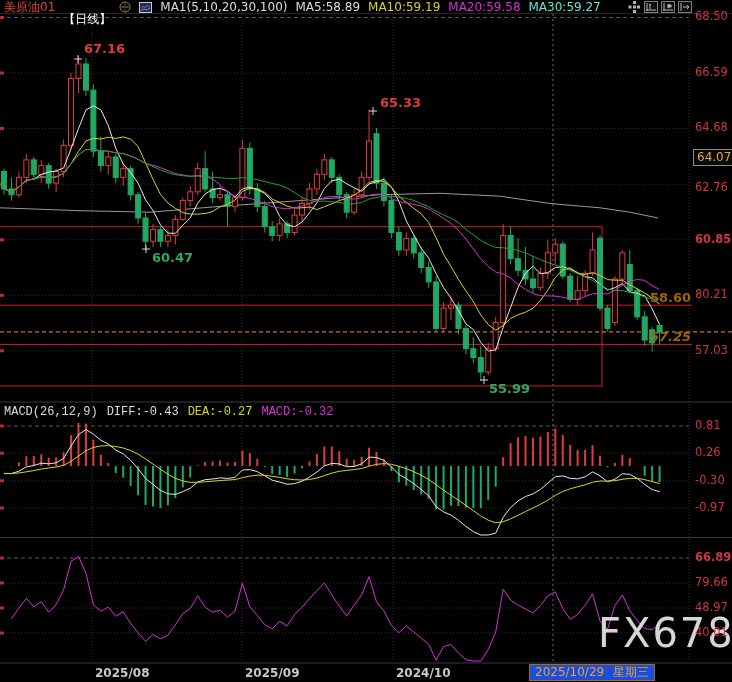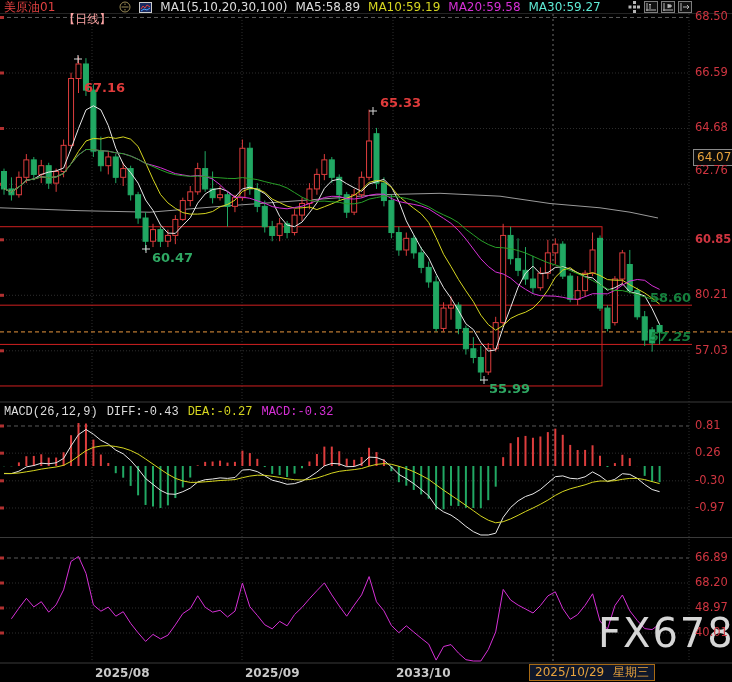--- a/index.html
+++ b/index.html
@@ -4,30 +4,30 @@
 <style>
   html,body{margin:0;padding:0;background:#000;}
   body{width:732px;height:682px;overflow:hidden;position:relative;font-family:"DejaVu Sans",sans-serif;}
   #stage{position:absolute;left:0;top:0;width:732px;height:516px;}
   #chart-svg{position:absolute;left:0;top:0;}
   .lbl{position:absolute;white-space:nowrap;line-height:1;}
   .axis-lbl{font-size:11.5px;color:#cf3540;}
   .hdr{position:absolute;top:1px;left:4px;height:12px;display:flex;gap:8px;align-items:center;font-size:12px;white-space:nowrap;}
   .sub-hdr{position:absolute;left:4px;display:flex;gap:9px;align-items:center;font-size:12px;white-space:nowrap;font-family:Liberation Mono, monospace;}
   .c-sym{color:#e04040;}
-  .c-period{color:#fca5a5;margin-top:24px;}
+  .c-period{color:#ffffff;margin-top:24px;}
   .c-white{color:#dcdcdc;}
   .c-yellow{color:#d6d620;}
   .c-magenta{color:#d630d6;}
   .c-green{color:#5eead4;}
   .marker-red{font-size:13px;font-weight:bold;color:#e03b3b;}
   .marker-green{font-size:13px;font-weight:bold;color:#2fa863;}
-  .line-lbl{font-size:13px;font-weight:bold;color:#15803d;text-align:right;width:40px;}
+  .line-lbl{font-size:13px;font-weight:bold;color:#a16207;text-align:right;width:40px;}
   .month{font-size:12px;font-weight:bold;color:#c9c9c9;}
-  .datebox{position:absolute;border:1px solid #a86a14;background:#0f172a;color:#e8a33d;font-size:12px;padding:1px 5px;line-height:1.1;}
+  .datebox{position:absolute;border:1px solid #a86a14;background:#1d4ed8;color:#e8a33d;font-size:12px;padding:1px 5px;line-height:1.1;}
   .pricebox{position:absolute;border:1px solid #8a8a8a;background:#0a0a0a;color:#e8a33d;font-size:12px;padding:1px 3px;line-height:1.1;}
   .wm{position:absolute;font-size:40px;color:rgba(232,232,232,0.92);letter-spacing:2px;}
   .toolbar{position:absolute;left:627px;top:1px;display:flex;gap:3px;}
   .tbtn{width:14px;height:12px;border:1px solid #7d7d7d;background:#101010;padding:0;display:flex;align-items:center;justify-content:center;box-sizing:border-box;}
   .tbtn.noborder{border:none;background:none;}
   .hicon{display:inline-flex;align-items:center;}
 </style>
 </head>
 <body>
 
@@ -433,34 +433,34 @@
 
   <div class="datebox" style="left:529px;top:664px;">
     <span>2025/10/29</span>
     <span style="margin-left:5px;">星期三</span>
   </div>
 
   <div class="wm" style="left:598px;top:610px;">FX678</div>
 <div class="lbl axis-lbl" style="left: 695px; top: 11.4818px;">68.50</div>
     <div class="lbl axis-lbl" style="left: 695px; top: 66.9864px;">66.59</div>
     <div class="lbl axis-lbl" style="left: 695px; top: 122.491px;">64.68</div>
-    <div class="lbl axis-lbl" style="left: 695px; top: 165px;">62.76</div>
+    <div class="lbl axis-lbl" style="left: 695px; top: 182px;">62.76</div>
     <div class="lbl axis-lbl" style="left: 695px; top: 233.791px; font-weight: bold;">60.85</div>
     <div class="lbl axis-lbl" style="left: 695px; top: 289.295px;">80.21</div>
     <div class="lbl axis-lbl" style="left: 695px; top: 344.8px;">57.03</div>
     <div class="lbl axis-lbl" style="left: 695px; top: 419.986px;">0.81</div>
     <div class="lbl axis-lbl" style="left: 695px; top: 447.156px;">0.26</div>
     <div class="lbl axis-lbl" style="left: 695px; top: 474.82px;">-0.30</div>
     <div class="lbl axis-lbl" style="left: 695px; top: 501.99px;">-0.97</div>
-    <div class="lbl axis-lbl" style="left: 695px; top: 552.005px;">66.89</div>
-    <div class="lbl axis-lbl" style="left: 695px; top: 577.003px;">68.20</div>
+    <div class="lbl axis-lbl" style="left: 695px; top: 552.005px; font-weight: bold;">66.89</div>
+    <div class="lbl axis-lbl" style="left: 695px; top: 577.003px;">79.66</div>
     <div class="lbl axis-lbl" style="left: 695px; top: 602.002px;">48.97</div>
     <div class="lbl axis-lbl" style="left: 695px; top: 627px;">40.01</div>
     <div class="lbl line-lbl" style="left: auto; top: 290.676px; right: 42px;">58.60</div>
     <div class="lbl line-lbl" style="left: auto; top: 329.907px; right: 42px; font-style: italic;">57.25</div>
-    <div class="lbl marker-red" style="left: 84px; top: 42px; margin-top: 39px;">67.16</div>
+    <div class="lbl marker-red" style="left: 84px; top: 42px;">67.16</div>
     <div class="lbl marker-red" style="left: 380px; top: 96px;">65.33</div>
     <div class="lbl marker-green" style="left: 152px; top: 251px;">60.47</div>
     <div class="lbl marker-green" style="left: 489px; top: 382px;">55.99</div>
     <div class="lbl month" style="left: 95px; top: 667px;">2025/08</div>
     <div class="lbl month" style="left: 245px; top: 667px;">2025/09</div>
-    <div class="lbl month" style="left: 396px; top: 667px;">2033/10</div>
+    <div class="lbl month" style="left: 396px; top: 667px;">2024/10</div>
   </div>
 
 </body></html>

